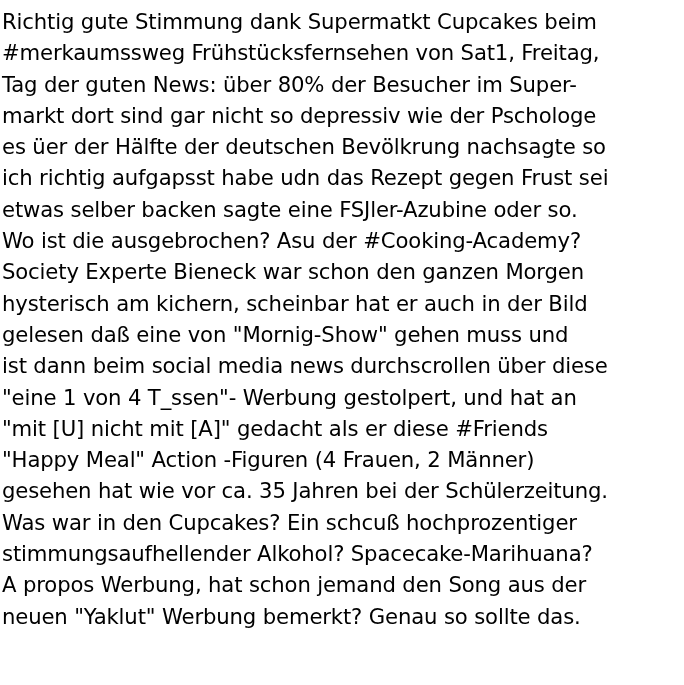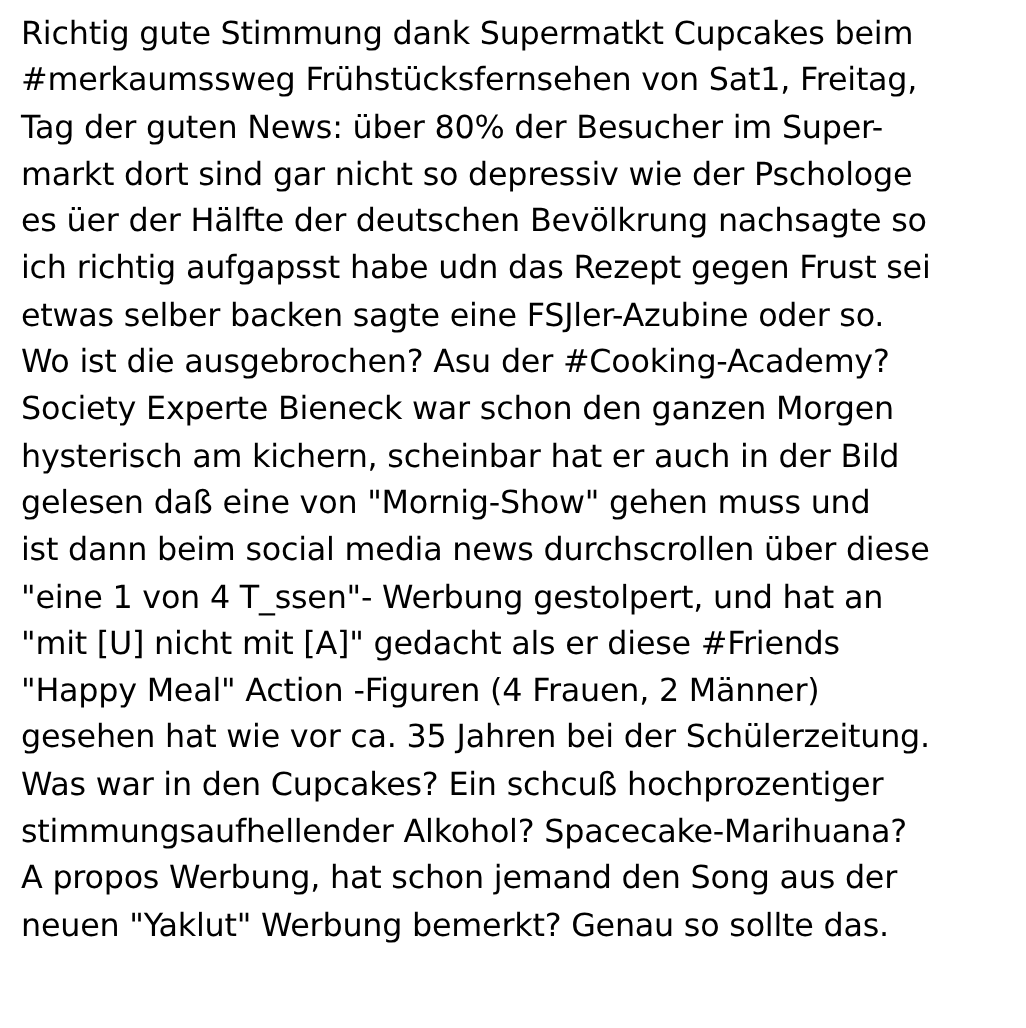--- a/index.html
+++ b/index.html
@@ -10,21 +10,21 @@
   body {
     width: 684px;
     height: 685px;
     overflow: hidden;
     font-family: "DejaVu Sans", sans-serif;
   }
   #text-block {
     box-sizing: border-box;
     width: 684px;
     height: 685px;
-    padding: 6px 4px 0 14px;
+    padding: 6px 4px 0 2px;
     color: #000000;
     font-family: "DejaVu Sans", sans-serif;
     font-size: 21.2px;
     line-height: 31.3px;
     letter-spacing: -0.15px;
     white-space: pre-wrap;
     word-break: normal;
   }
 </style>
 </head>

